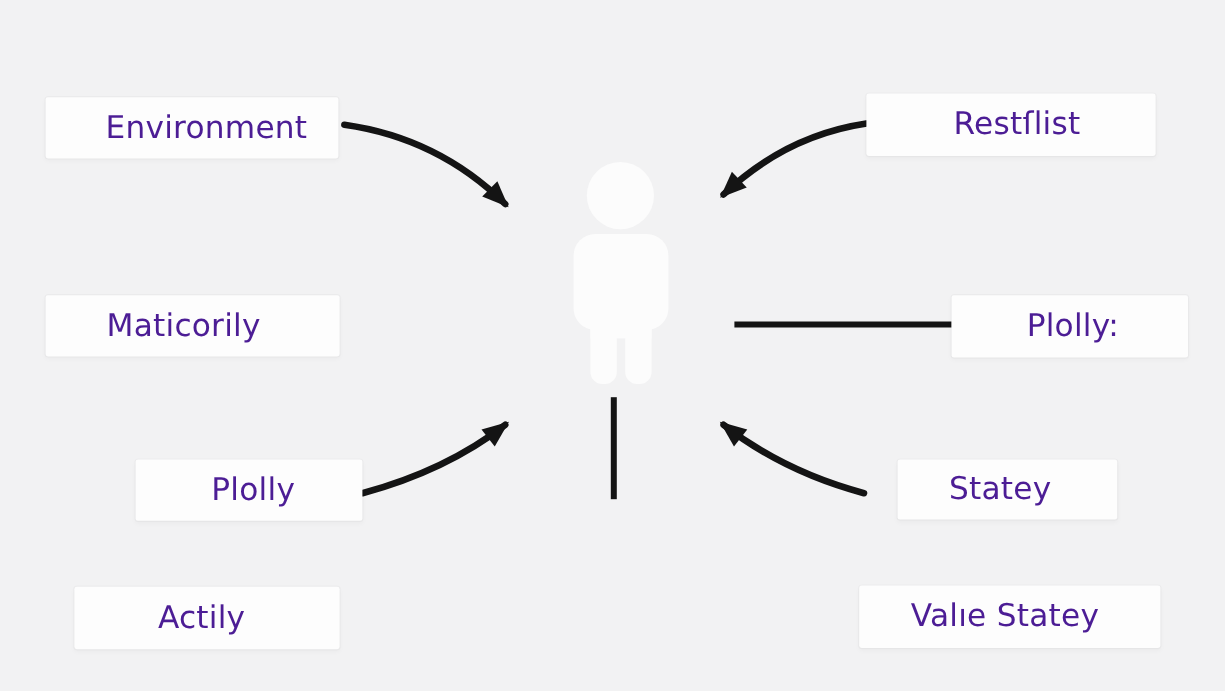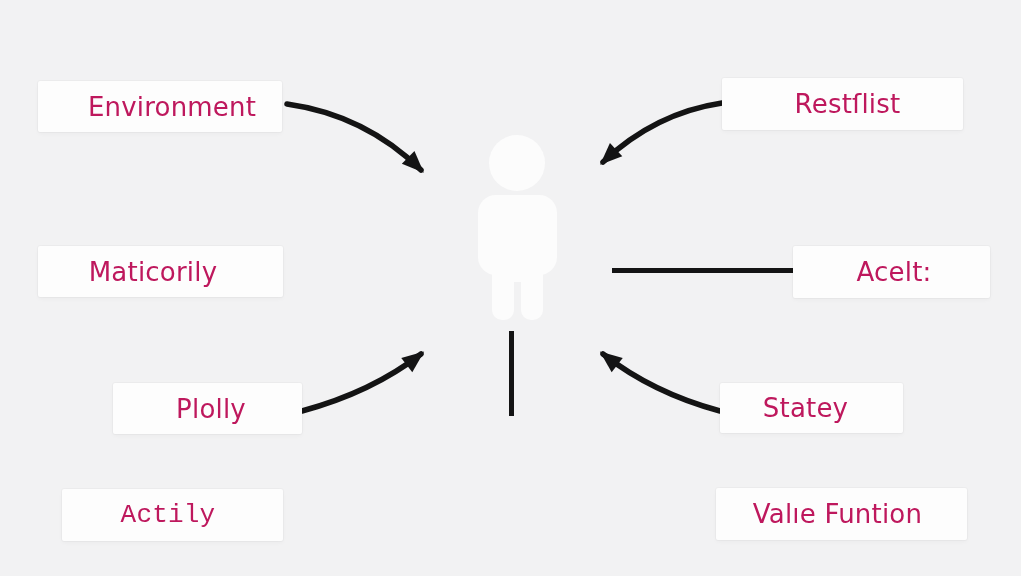--- a/index.html
+++ b/index.html
@@ -21,33 +21,33 @@
     top: 0;
   }
   .node {
     position: absolute;
     display: flex;
     align-items: center;
     justify-content: center;
     background: #fdfdfd;
     border-radius: 2px;
     box-shadow: 0 0 0 1px rgba(0,0,0,0.025), 0 2px 4px rgba(0,0,0,0.03);
-    color: #be185d;
+    color: #4c1d95;
     font-size: 26px;
     letter-spacing: 0.2px;
     white-space: nowrap;
   }
   
   .n-environment { left: 38px;  top: 81px;  width: 244px; height: 51px; text-indent: 24px; }
   .n-restlist    { left: 722px; top: 78px;  width: 241px; height: 52px; text-indent: 10px; }
   .n-maticorily  { left: 38px;  top: 246px; width: 245px; height: 51px; text-indent: -15px; }
   .n-plolly      { left: 793px; top: 246px; width: 197px; height: 52px; text-indent: 5px; }
   .n-acelt       { left: 113px; top: 383px; width: 189px; height: 51px; text-indent: 7px; }
-  .n-statey      { left: 720px; top: 383px; width: 183px; height: 50px; text-indent: -12px; }
-  .n-actily      { left: 62px;  top: 489px; width: 221px; height: 52px; text-indent: -9px; font-family: Liberation Mono, monospace; }
+  .n-statey      { left: 748px; top: 383px; width: 183px; height: 50px; text-indent: -12px; }
+  .n-actily      { left: 62px;  top: 489px; width: 221px; height: 52px; text-indent: -9px; }
   .n-valuefn     { left: 716px; top: 488px; width: 251px; height: 52px; text-indent: -8px; }
 </style>
 </head>
 <body>
 
 <div class="canvas">
 
   <svg class="layer" width="1021" height="576" viewBox="0 0 1021 576">
     <defs>
       <marker id="ah" viewBox="0 0 24 24" refX="19" refY="12" markerWidth="24" markerHeight="24" markerUnits="userSpaceOnUse" orient="auto">
@@ -75,23 +75,23 @@
 
     <path d="M 511.5 331 L 511.5 416" fill="none" stroke="#141414" stroke-width="5" stroke-linecap="butt"></path>
   </svg>
 
   <div class="node n-environment">Environment</div>
 
   <div class="node n-maticorily">Maticorily</div>
 
   <div class="node n-restlist">Restſlist</div>
 
-  <div class="node n-plolly">Acelt:</div>
+  <div class="node n-plolly">Plolly:</div>
 
   <div class="node n-acelt">Plolly</div>
 
   <div class="node n-statey">Statey</div>
 
   <div class="node n-actily">Actily</div>
 
-  <div class="node n-valuefn">Valıe Funtion</div>
+  <div class="node n-valuefn">Valıe Statey</div>
 
 </div>
 
 </body></html>

